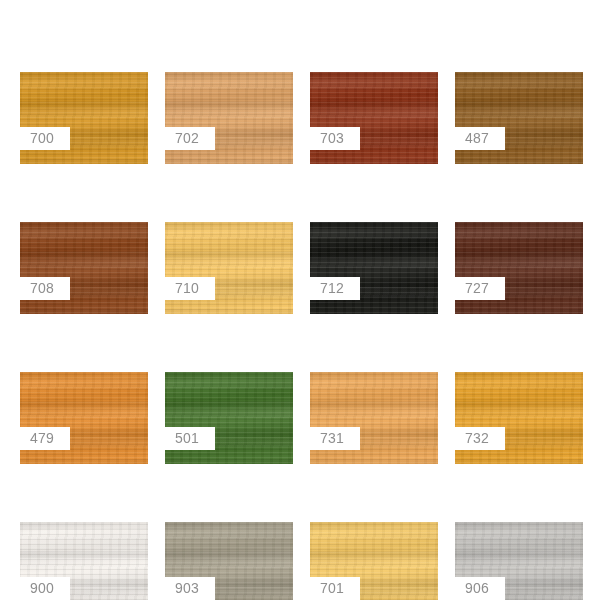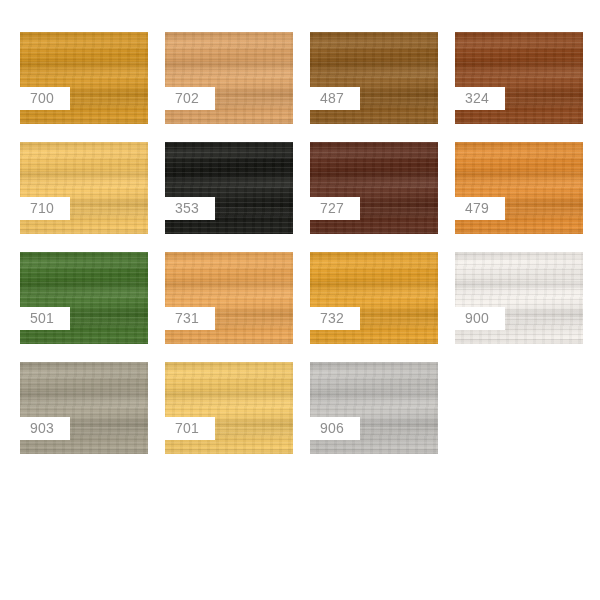--- a/index.html
+++ b/index.html
@@ -28,20 +28,21 @@
     grid-template-columns: repeat(4, 128px);
     grid-column-gap: 17px;
     grid-row-gap: 18px;
   }
   .swatch {
     position: relative;
     width: 128px;
     height: 92px;
     overflow: hidden;
     box-sizing: border-box;
+    margin-top: 40px;
   }
   .swatch-surface {
     position: absolute;
     inset: 0;
     width: 100%;
     height: 100%;
   }
   
   .grain {
     position: absolute;
@@ -121,46 +122,53 @@
         <div class="label">700</div>
       </div>
       <div class="swatch">
         <div class="swatch-surface" style="background-color: rgb(223, 162, 99);">
           <div class="grain-bands"></div>
           <div class="grain"></div>
         </div>
         <div class="label">702</div>
       </div>
       <div class="swatch">
+        <div class="swatch-surface" style="background-color: rgb(141, 47, 19);">
+          <div class="grain-bands"></div>
+          <div class="grain"></div>
+        </div>
+        <div class="label">703</div>
+      </div>
+      <div class="swatch">
         <div class="swatch-surface" style="background-color: rgb(141, 90, 28);">
           <div class="grain-bands"></div>
           <div class="grain"></div>
         </div>
         <div class="label">487</div>
       </div>
       <div class="swatch">
         <div class="swatch-surface" style="background-color: rgb(140, 67, 23);">
           <div class="grain-bands"></div>
           <div class="grain"></div>
         </div>
-        <div class="label">324</div>
+        <div class="label">708</div>
       </div>
       <div class="swatch">
         <div class="swatch-surface" style="background-color: rgb(247, 197, 95);">
           <div class="grain-bands"></div>
           <div class="grain"></div>
         </div>
         <div class="label">710</div>
       </div>
       <div class="swatch">
         <div class="swatch-surface" style="background-color: rgb(20, 21, 17);">
           <div class="grain-bands"></div>
           <div class="grain"></div>
         </div>
-        <div class="label">353</div>
+        <div class="label">712</div>
       </div>
       <div class="swatch">
         <div class="swatch-surface" style="background-color: rgb(91, 40, 23);">
           <div class="grain-bands"></div>
           <div class="grain"></div>
         </div>
         <div class="label">727</div>
       </div>
       <div class="swatch">
         <div class="swatch-surface" style="background-color: rgb(229, 138, 43);">

